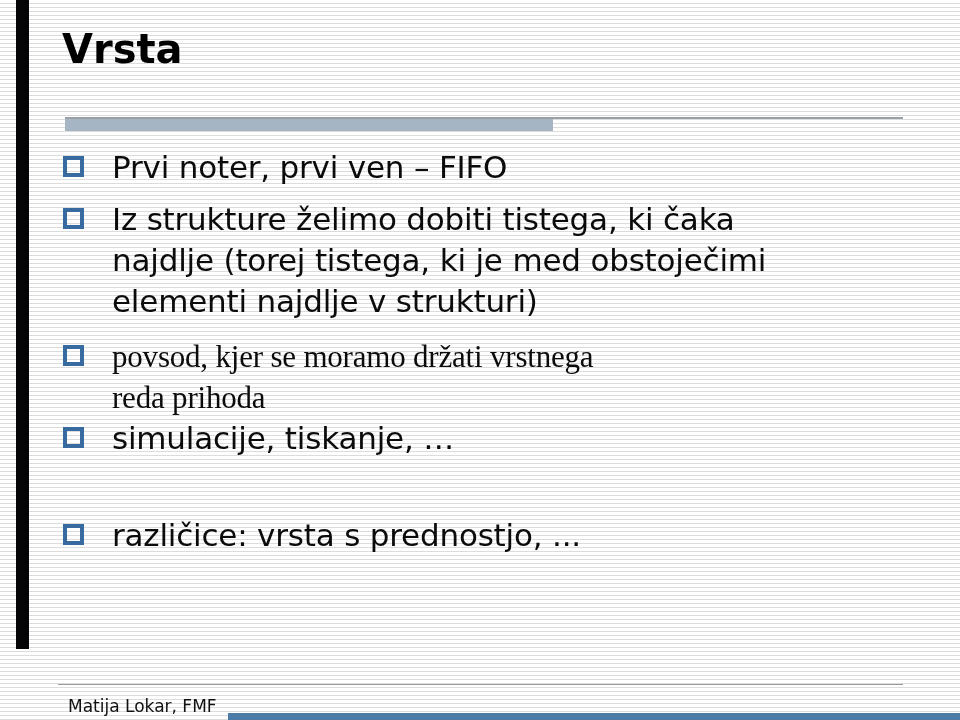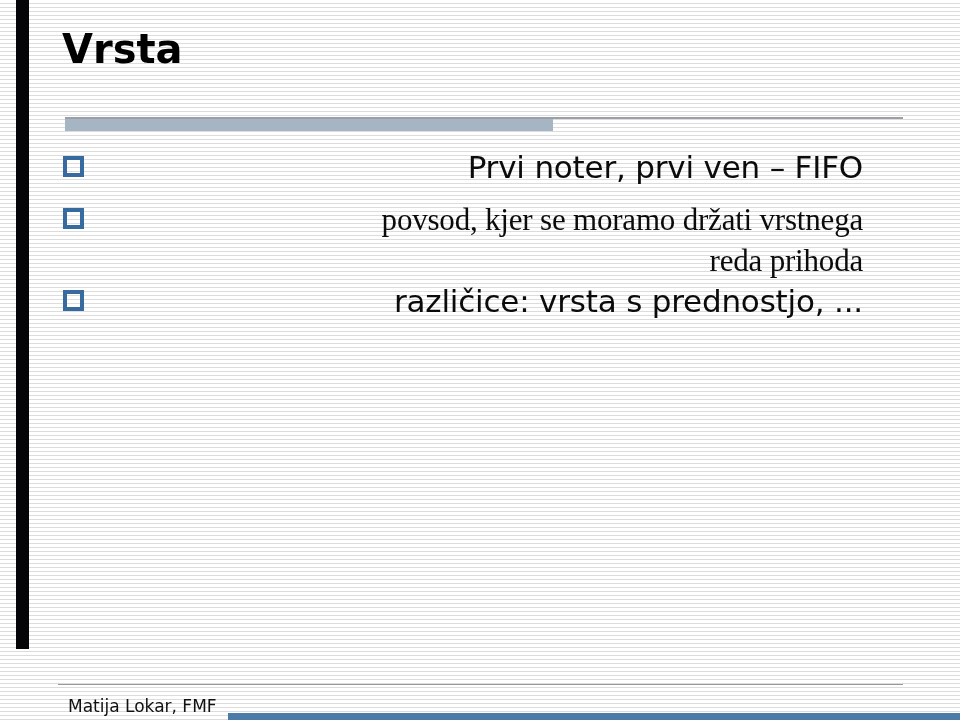--- a/index.html
+++ b/index.html
@@ -43,26 +43,25 @@
   }
 
   .bullets {
     position: absolute;
     left: 63px; top: 147px;
     width: 800px;
     list-style: none;
   }
   .bullets li {
     position: relative;
-    padding-left: 25px;
+    padding-left: 49px;
     font-size: 31px;
     line-height: 41px;
     color: #0b0b0b;
     letter-spacing: -0.2px;
-    text-align: right;
   }
   .bullets li .sq {
     position: absolute;
     left: 0; top: 9px;
     width: 21px; height: 21px;
     border-style: solid;
     border-width: 4px;
     background: transparent;
   }
   .bullet-text { white-space: pre-line; }
@@ -100,24 +99,34 @@
   <h1 class="title" style="color: rgb(0, 0, 0);">Vrsta</h1>
 
   <div class="title-rule-thin" style="background: rgb(154, 160, 166);"></div>
   <div class="title-rule-thick" style="background: rgb(166, 181, 195);"></div>
 
   <ul class="bullets">
     <li class="li-1" style="color: rgb(11, 11, 11);">
       <span class="sq" style="border-color: rgb(55, 106, 158);"></span>
       <span class="bullet-text">Prvi noter, prvi ven – FIFO</span>
     </li>
+    <li class="li-2" style="color: rgb(11, 11, 11);">
+      <span class="sq" style="border-color: rgb(55, 106, 158);"></span>
+      <span class="bullet-text">Iz strukture želimo dobiti tistega, ki čaka
+najdlje (torej tistega, ki je med obstoječimi
+elementi najdlje v strukturi)</span>
+    </li>
     <li class="li-3" style="color: rgb(11, 11, 11);">
       <span class="sq" style="border-color: rgb(55, 106, 158);"></span>
       <span class="bullet-text">povsod, kjer se moramo držati vrstnega
 reda prihoda</span>
+    </li>
+    <li class="li-4" style="color: rgb(11, 11, 11);">
+      <span class="sq" style="border-color: rgb(55, 106, 158);"></span>
+      <span class="bullet-text">simulacije, tiskanje, …</span>
     </li>
     <li class="li-5" style="color: rgb(11, 11, 11);">
       <span class="sq" style="border-color: rgb(55, 106, 158);"></span>
       <span class="bullet-text">različice: vrsta s prednostjo, ...</span>
     </li>
   </ul>
 
   <div class="footer-rule" style="background: rgb(153, 153, 153);"></div>
   <div class="footer-text" style="color: rgb(17, 17, 17);">Matija Lokar, FMF</div>
 

